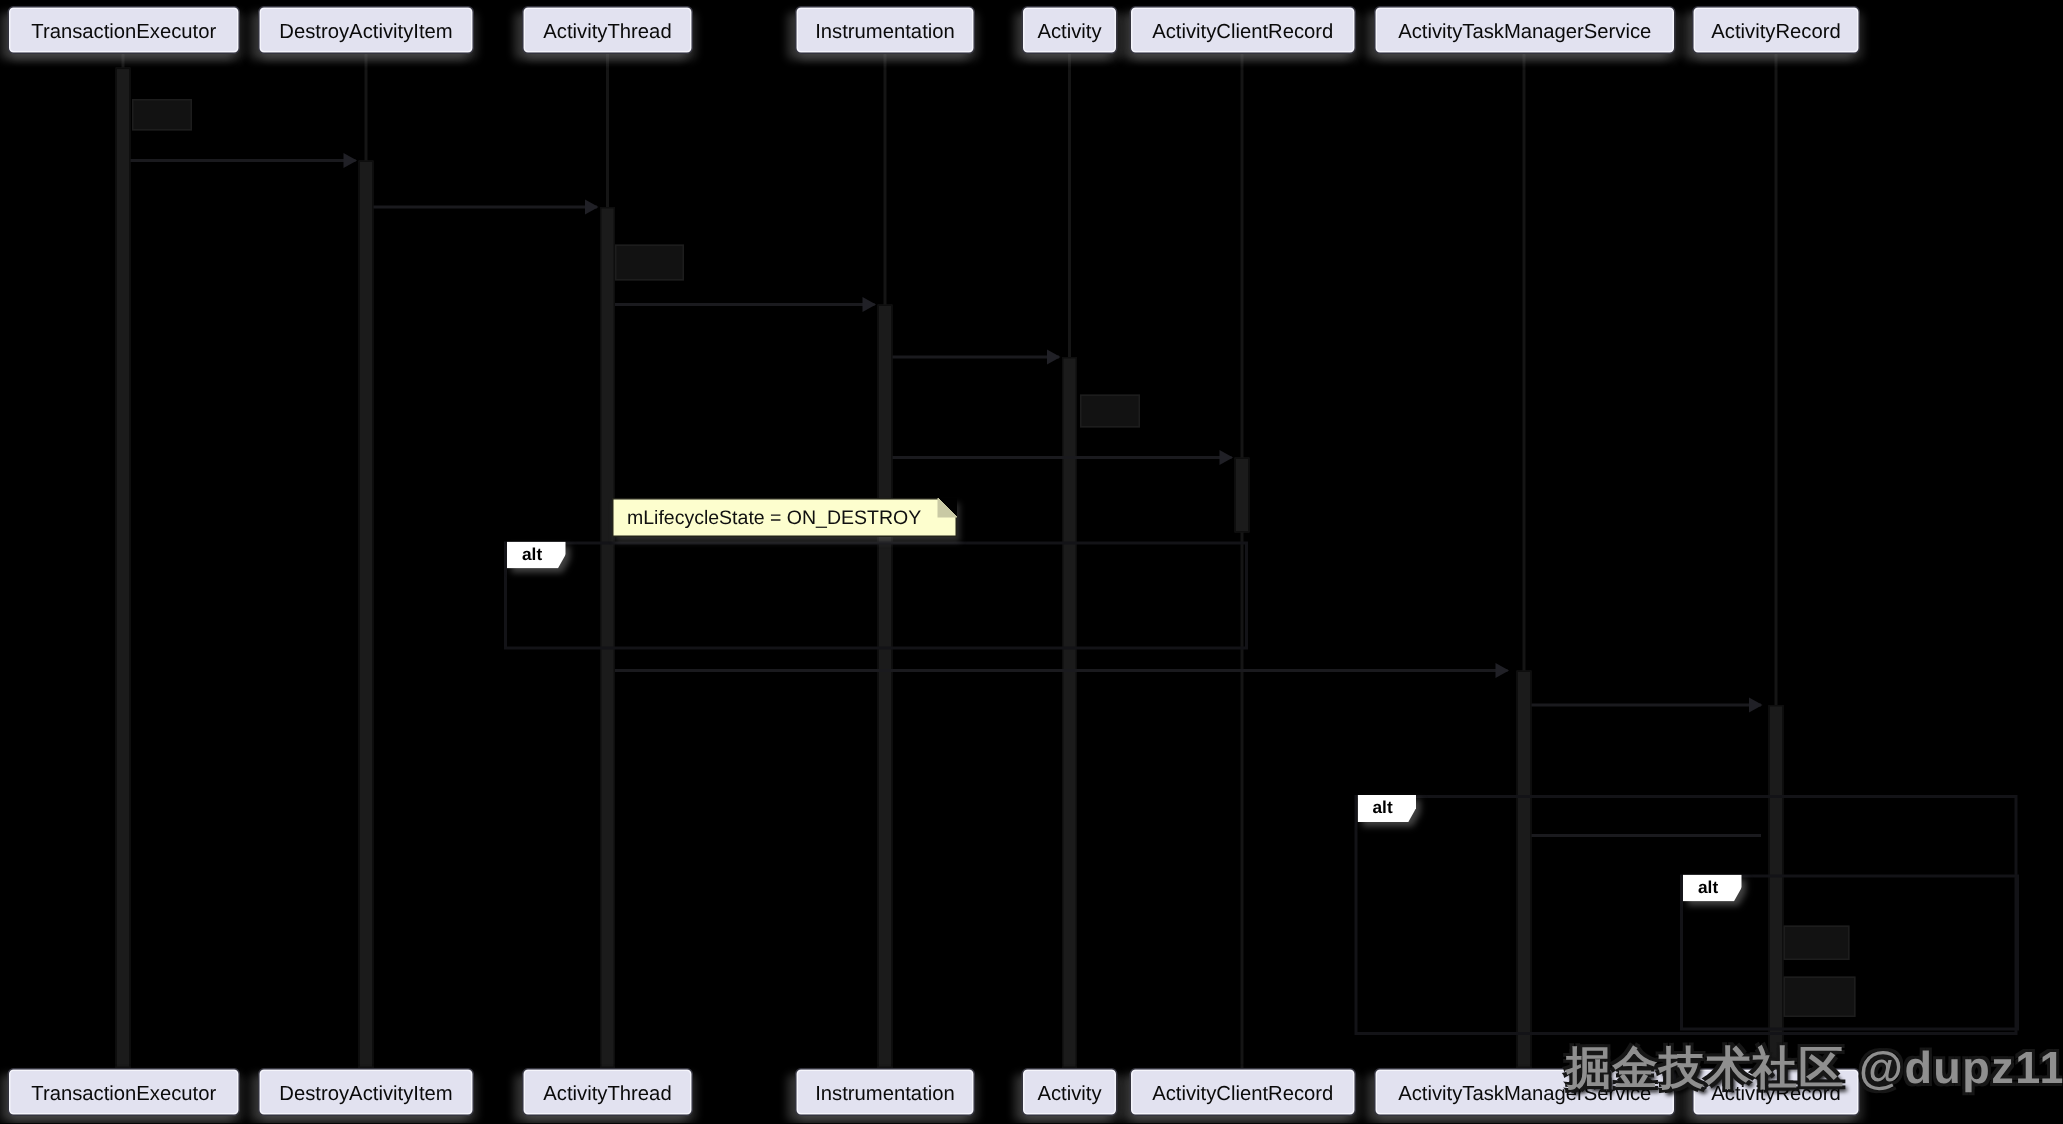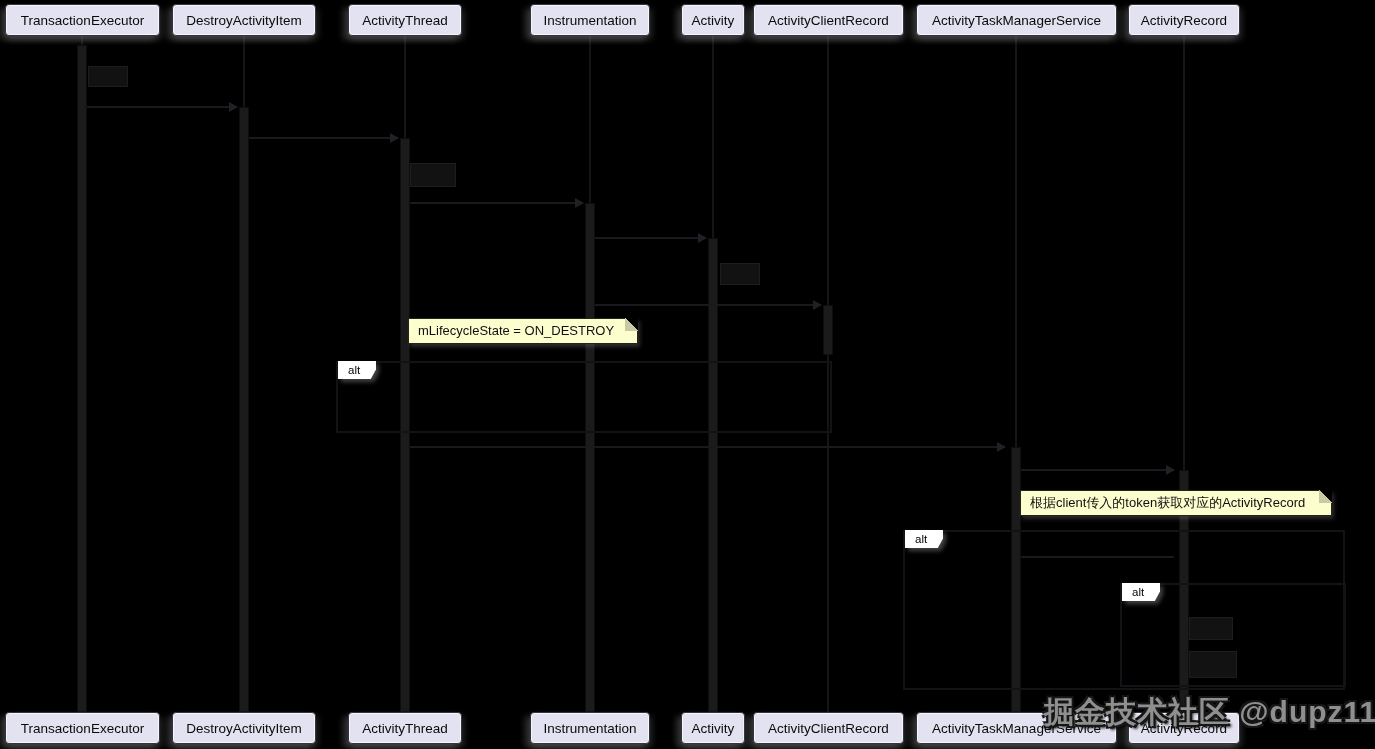--- a/index.html
+++ b/index.html
@@ -15,21 +15,21 @@
   
   .lifeline{position:absolute;width:2px;top:36px;height:676px;background:#151515;}
   .act{position:absolute;width:10px;background:#1b1b1b;border:1px solid #0e0e0e;box-sizing:border-box;}
   .msg{position:absolute;height:2px;background:#1a1a1e;}
   .arr{position:absolute;width:0;height:0;border-style:solid;border-color:transparent;
        border-width:5px 0 5px 9px;border-left-color:#202026;}
   .loop{position:absolute;background:#121212;border:1px solid #1d1d1d;box-sizing:border-box;}
   .frame{position:absolute;border:2px solid #131317;box-sizing:border-box;}
   
   .penta{position:absolute;height:18px;background:#ffffff;color:#000;
-         font-size:11.5px;font-weight:normal;display:flex;align-items:center;
+         font-size:11.5px;font-weight:bold;display:flex;align-items:center;
          padding:0 16px 0 10px;box-sizing:border-box;
          clip-path:polygon(0 0,100% 0,100% 45%,86% 100%,0 100%);}
   .penta-wrap{position:absolute;filter:drop-shadow(3px 3px 2px rgba(120,120,120,0.55));}
   
   .note{position:absolute;background:#FDFECE;border:1px solid #23231a;
         box-shadow:2px 3px 4px rgba(125,125,125,0.35);
         font-size:13px;color:#101010;padding:4px 9px;box-sizing:border-box;
         line-height:16px;white-space:nowrap;}
   .note .fold{position:absolute;top:-1px;right:-1px;width:13px;height:13px;
         background:linear-gradient(225deg,#000 0 48%,#c9c9a4 48% 100%);}
@@ -90,30 +90,26 @@
   <div class="frame" style="left:903px;top:530px;width:442px;height:160px"></div>
   <div class="penta-wrap" style="left:905px;top:530px">
     <div class="penta">alt</div>
   </div>
 
   <div class="frame" style="left:1120px;top:583px;width:226px;height:104px"></div>
   <div class="penta-wrap" style="left:1122px;top:583px">
     <div class="penta">alt</div>
   </div>
 
-  <div class="note" style="left:408px;top:318px;min-width:230px">
+  <div class="note" style="left:408px;top:332px;min-width:230px">
     <span>mLifecycleState = ON_DESTROY</span>
     <span class="fold"></span>
   </div>
 
 
-  <div class="note" style="left:1020px;top:490px;min-width:312px">
-    <span>根据client传入的token获取对应的ActivityRecord</span>
-    <span class="fold"></span>
-  </div>
 
   <div class="pbox" style="left:5px;top:4px;width:155px">TransactionExecutor</div>
   <div class="pbox" style="left:172px;top:4px;width:144px">DestroyActivityItem</div>
   <div class="pbox" style="left:348px;top:4px;width:114px">ActivityThread</div>
   <div class="pbox" style="left:530px;top:4px;width:120px">Instrumentation</div>
   <div class="pbox" style="left:681px;top:4px;width:64px">Activity</div>
   <div class="pbox" style="left:753px;top:4px;width:151px">ActivityClientRecord</div>
   <div class="pbox" style="left:916px;top:4px;width:201px">ActivityTaskManagerService</div>
   <div class="pbox" style="left:1128px;top:4px;width:112px">ActivityRecord</div>
 

